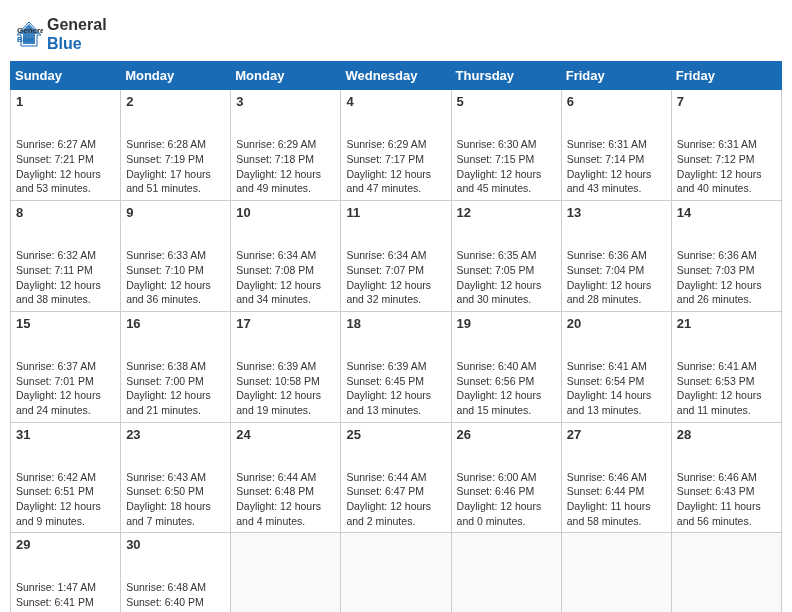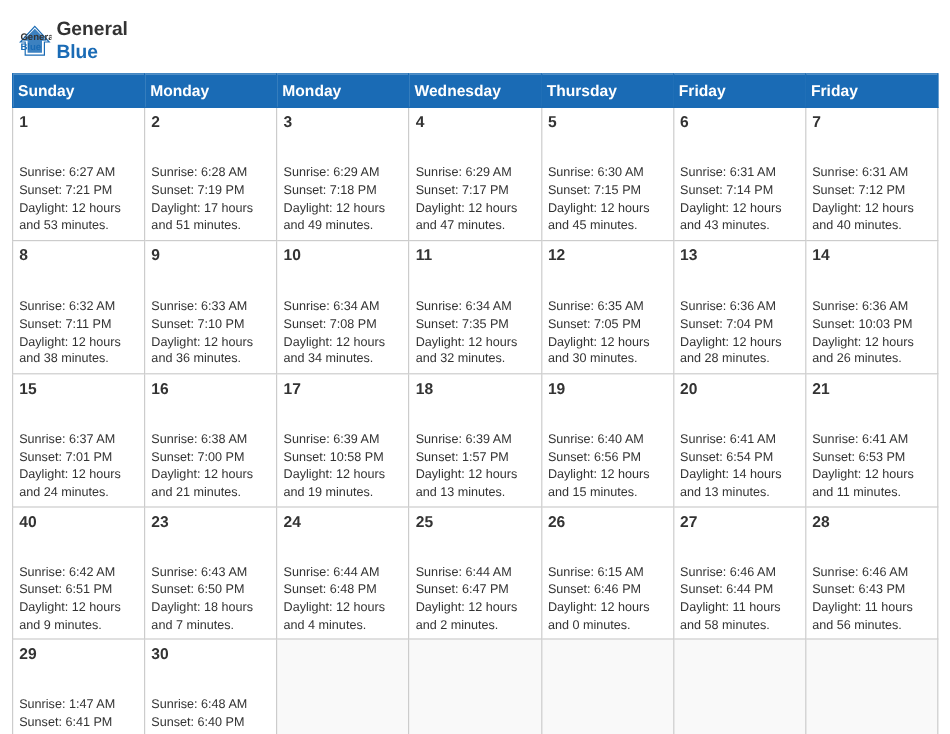--- a/index.html
+++ b/index.html
@@ -197,21 +197,21 @@
         <div class="day-info">
           <span>Sunrise: 6:34 AM</span><br>
           <span>Sunset: 7:08 PM</span><br>
           <span>Daylight: 12 hours and 34 minutes.</span>
         </div>
       </td>
           <td>
         <span class="day-number">11</span>
         <div class="day-info">
           <span>Sunrise: 6:34 AM</span><br>
-          <span>Sunset: 7:35 PM</span><br>
+          <span>Sunset: 7:07 PM</span><br>
           <span>Daylight: 12 hours and 32 minutes.</span>
         </div>
       </td>
           <td>
         <span class="day-number">12</span>
         <div class="day-info">
           <span>Sunrise: 6:35 AM</span><br>
           <span>Sunset: 7:05 PM</span><br>
           <span>Daylight: 12 hours and 30 minutes.</span>
         </div>
@@ -221,21 +221,21 @@
         <div class="day-info">
           <span>Sunrise: 6:36 AM</span><br>
           <span>Sunset: 7:04 PM</span><br>
           <span>Daylight: 12 hours and 28 minutes.</span>
         </div>
       </td>
           <td>
         <span class="day-number">14</span>
         <div class="day-info">
           <span>Sunrise: 6:36 AM</span><br>
-          <span>Sunset: 10:03 PM</span><br>
+          <span>Sunset: 7:03 PM</span><br>
           <span>Daylight: 12 hours and 26 minutes.</span>
         </div>
       </td>
         </tr>
         <tr>
           <td>
         <span class="day-number">15</span>
         <div class="day-info">
           <span>Sunrise: 6:37 AM</span><br>
           <span>Sunset: 7:01 PM</span><br>
@@ -255,21 +255,21 @@
         <div class="day-info">
           <span>Sunrise: 6:39 AM</span><br>
           <span>Sunset: 10:58 PM</span><br>
           <span>Daylight: 12 hours and 19 minutes.</span>
         </div>
       </td>
           <td>
         <span class="day-number">18</span>
         <div class="day-info">
           <span>Sunrise: 6:39 AM</span><br>
-          <span>Sunset: 1:57 PM</span><br>
+          <span>Sunset: 6:45 PM</span><br>
           <span>Daylight: 12 hours and 13 minutes.</span>
         </div>
       </td>
           <td>
         <span class="day-number">19</span>
         <div class="day-info">
           <span>Sunrise: 6:40 AM</span><br>
           <span>Sunset: 6:56 PM</span><br>
           <span>Daylight: 12 hours and 15 minutes.</span>
         </div>
@@ -286,21 +286,21 @@
         <span class="day-number">21</span>
         <div class="day-info">
           <span>Sunrise: 6:41 AM</span><br>
           <span>Sunset: 6:53 PM</span><br>
           <span>Daylight: 12 hours and 11 minutes.</span>
         </div>
       </td>
         </tr>
         <tr>
           <td>
-        <span class="day-number">40</span>
+        <span class="day-number">31</span>
         <div class="day-info">
           <span>Sunrise: 6:42 AM</span><br>
           <span>Sunset: 6:51 PM</span><br>
           <span>Daylight: 12 hours and 9 minutes.</span>
         </div>
       </td>
           <td>
         <span class="day-number">23</span>
         <div class="day-info">
           <span>Sunrise: 6:43 AM</span><br>
@@ -320,21 +320,21 @@
         <span class="day-number">25</span>
         <div class="day-info">
           <span>Sunrise: 6:44 AM</span><br>
           <span>Sunset: 6:47 PM</span><br>
           <span>Daylight: 12 hours and 2 minutes.</span>
         </div>
       </td>
           <td>
         <span class="day-number">26</span>
         <div class="day-info">
-          <span>Sunrise: 6:15 AM</span><br>
+          <span>Sunrise: 6:00 AM</span><br>
           <span>Sunset: 6:46 PM</span><br>
           <span>Daylight: 12 hours and 0 minutes.</span>
         </div>
       </td>
           <td>
         <span class="day-number">27</span>
         <div class="day-info">
           <span>Sunrise: 6:46 AM</span><br>
           <span>Sunset: 6:44 PM</span><br>
           <span>Daylight: 11 hours and 58 minutes.</span>

